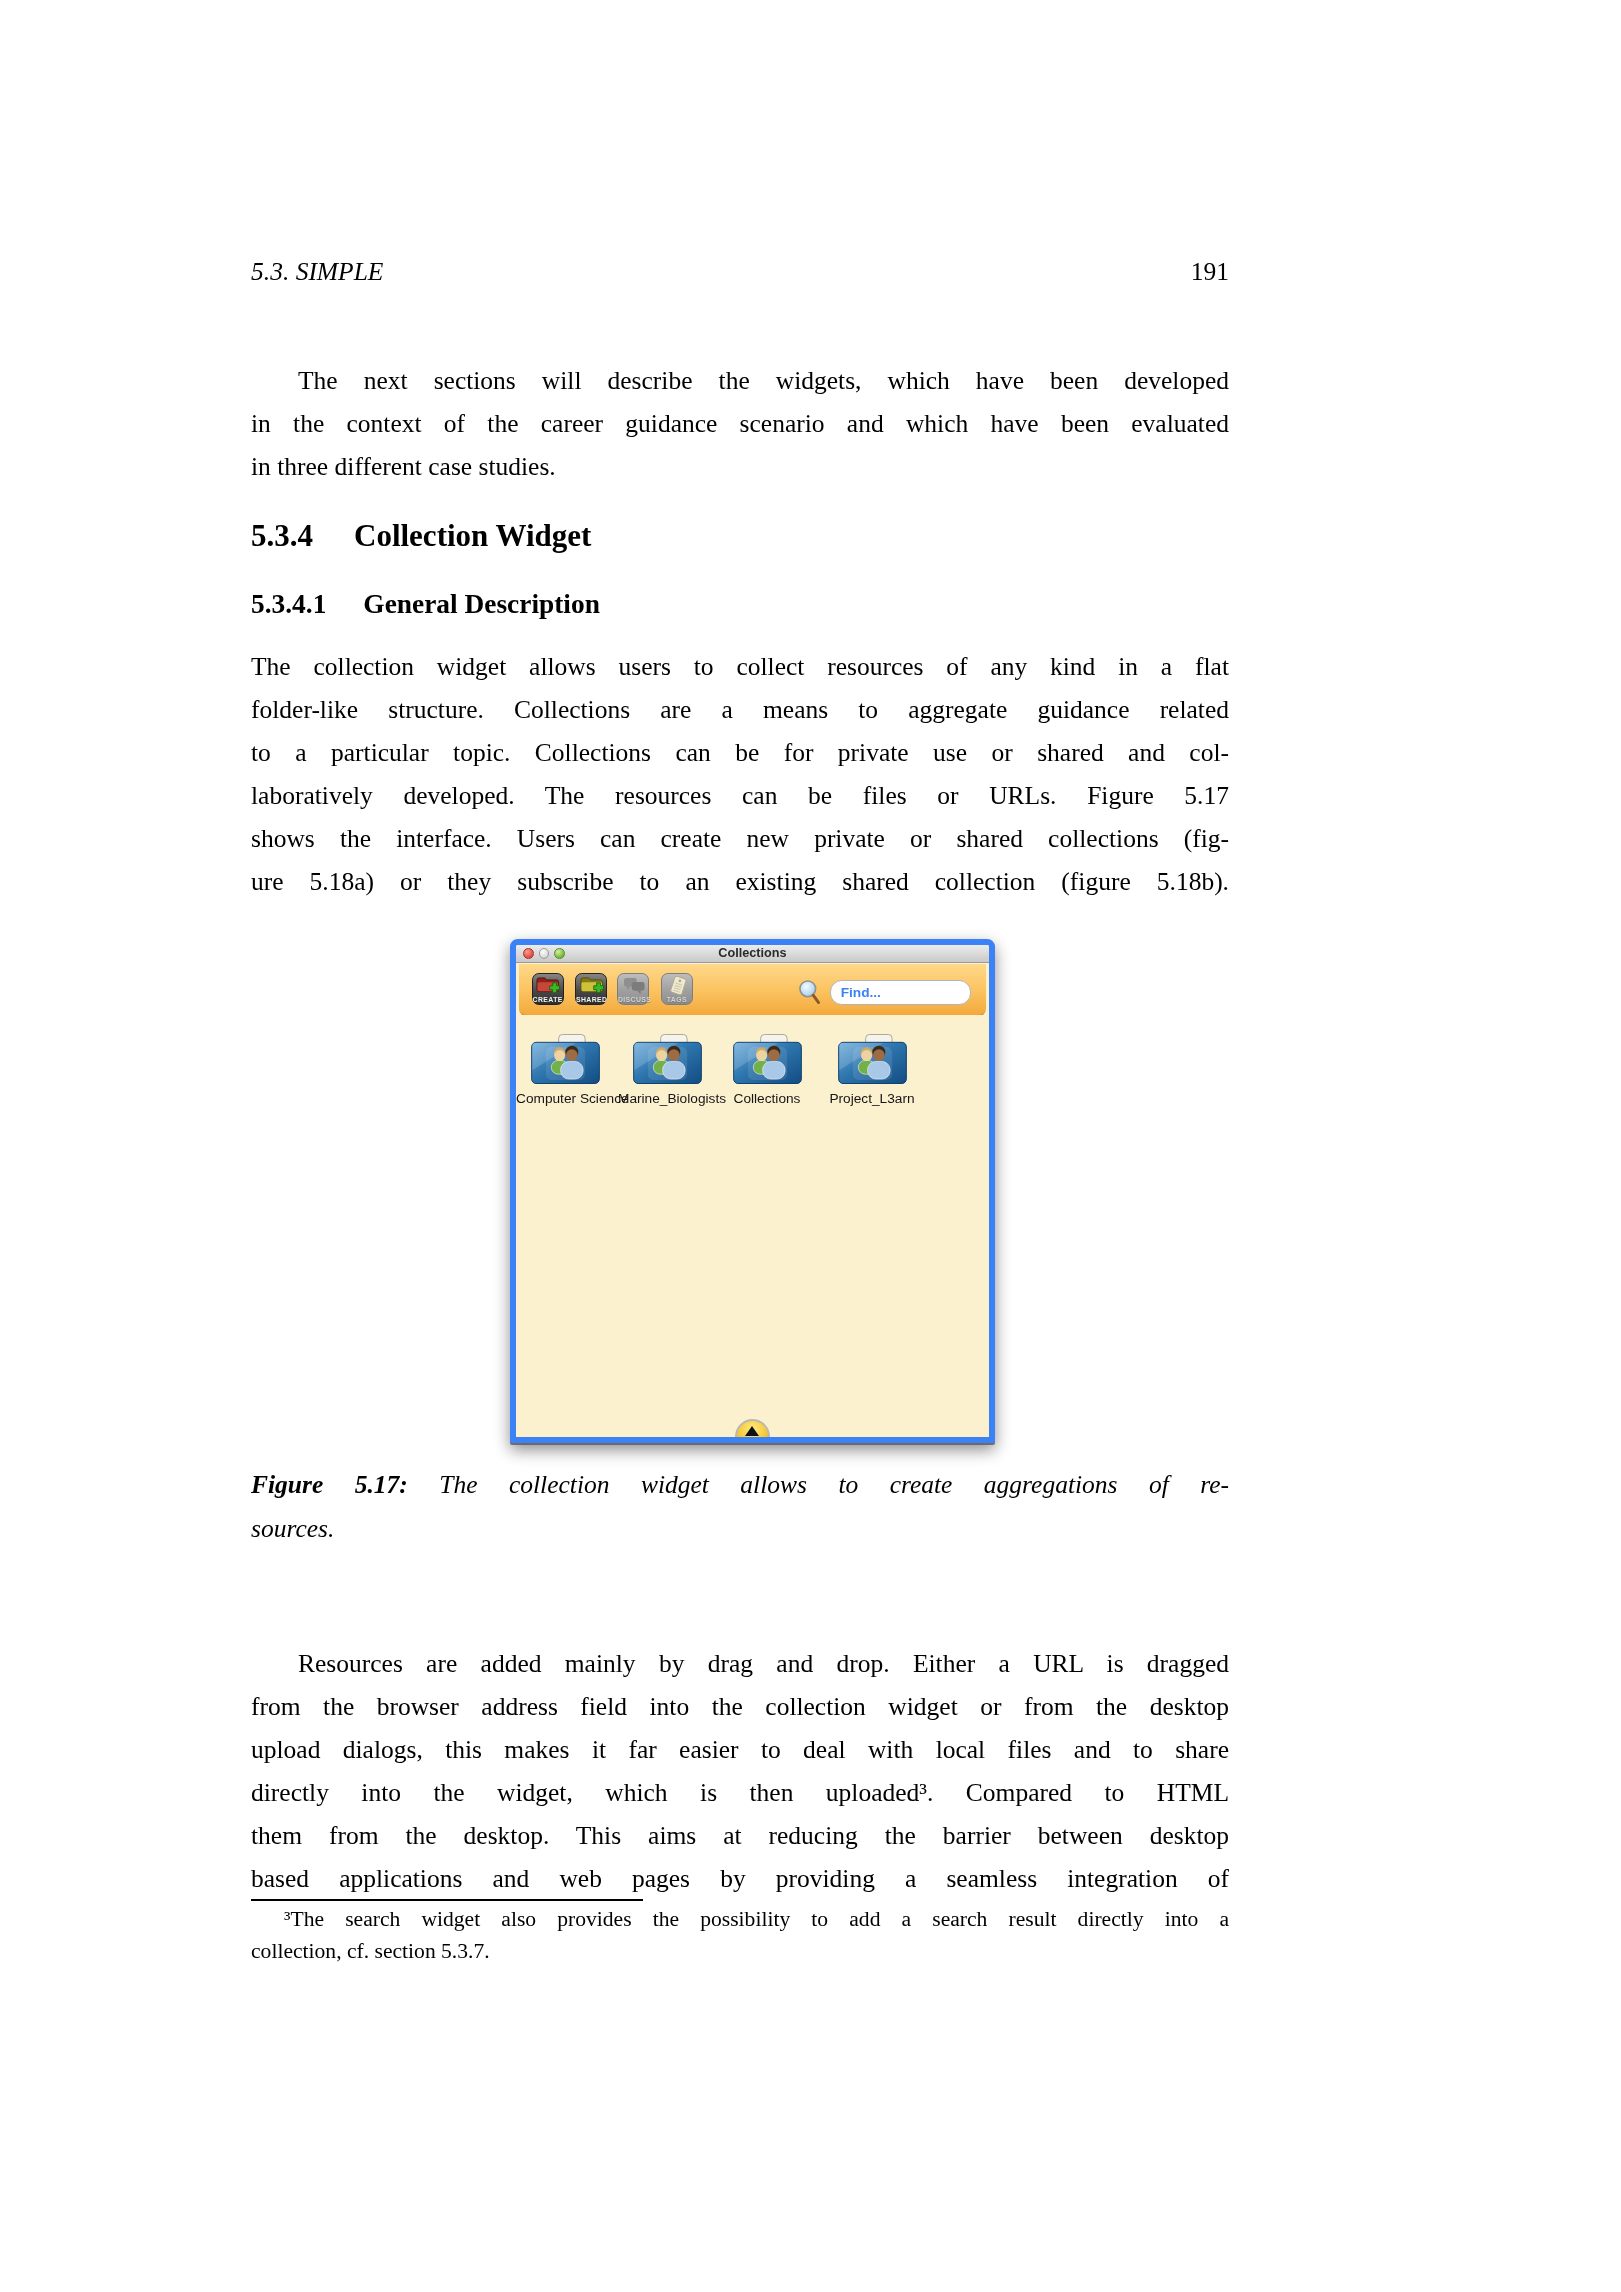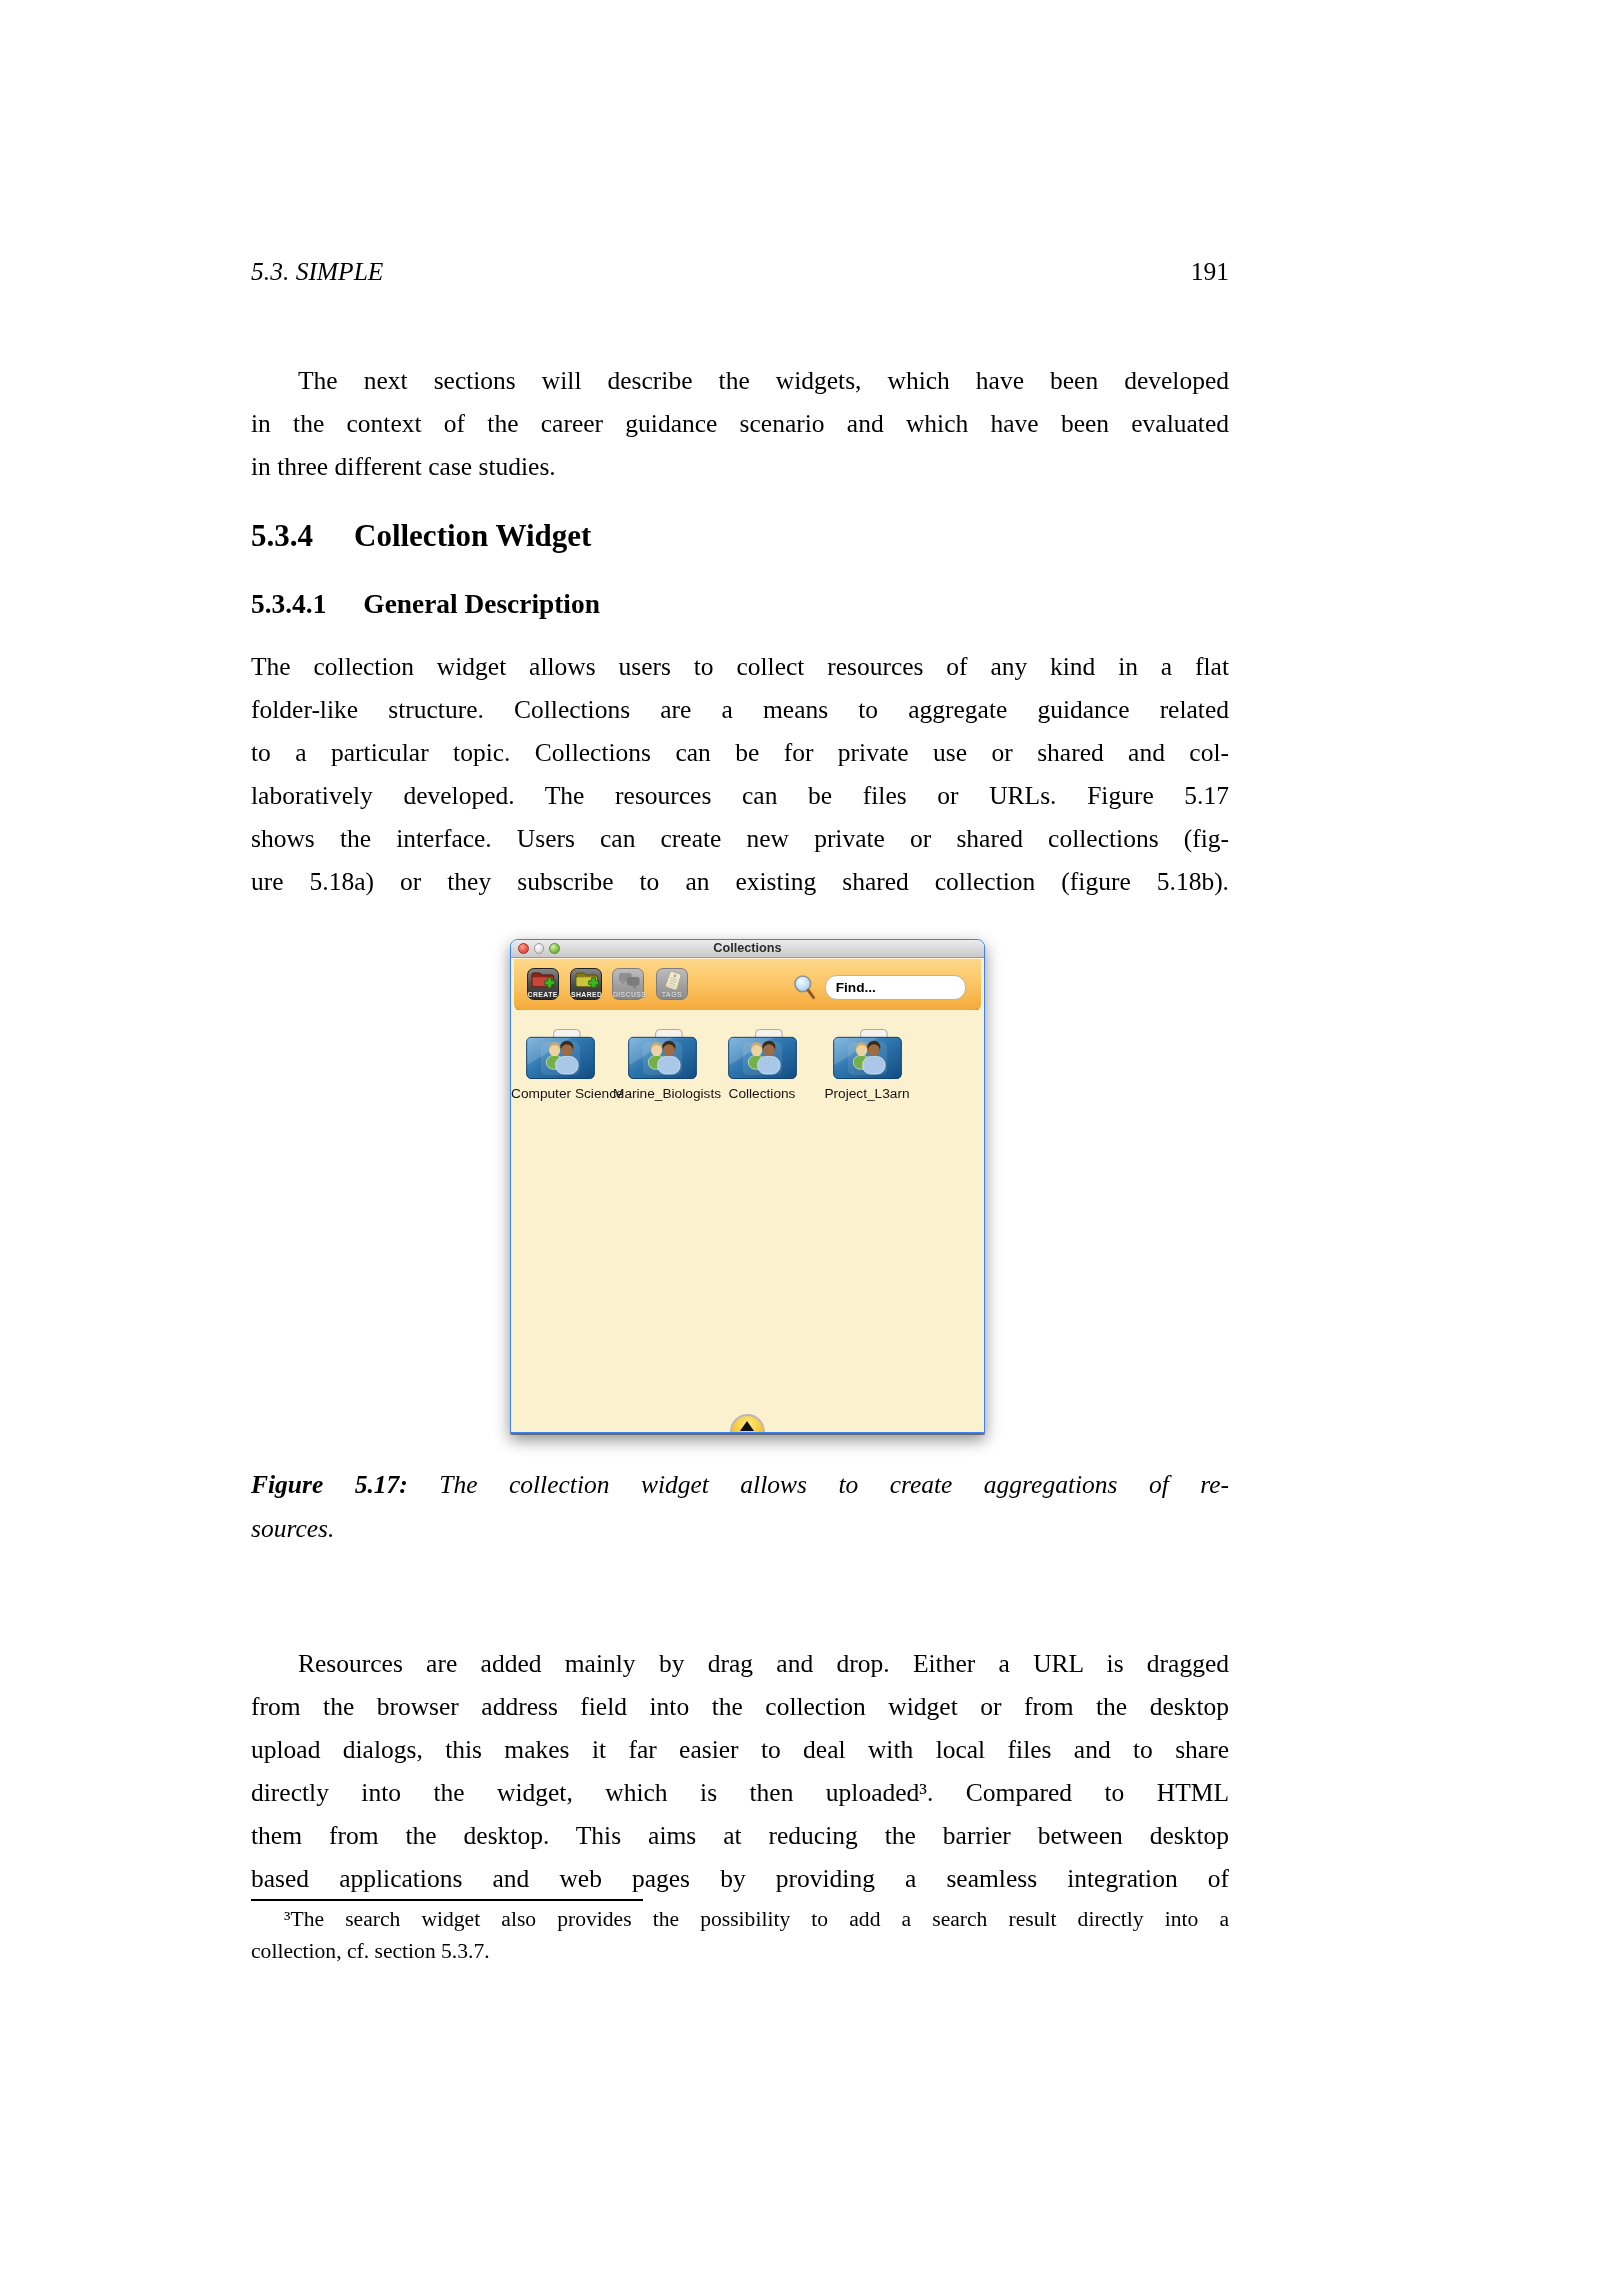--- a/index.html
+++ b/index.html
@@ -35,21 +35,21 @@
   .footnote-rule{position:absolute; left:251px; top:1899px; width:392px; height:2px; background:#000;}
   .footnote{top:1903px; font-size:21.6px; line-height:32px;}
   .footnote .line{height:32px; overflow:hidden; text-align:justify; text-align-last:justify;}
   .footnote .line:last-child{text-align-last:left;}
   .footnote .line:first-child{text-indent:33px;}
 
   
   .win{
     position:absolute; left:510px; top:939px; width:473px; height:492px;
     font-family:"Liberation Sans","DejaVu Sans",sans-serif;
-    border:1px solid #3b82f6; border-radius:7.8px 7.8px 2px 2px;
+    border:6px solid #3b82f6; border-radius:7.8px 7.8px 2px 2px;
     box-shadow:0 2px 0 rgba(90,90,90,.8), 0 6.9px 15.7px rgba(0,0,0,.45);
     overflow:hidden; background:#fcf1cf;
   }
   .titlebar{
     position:absolute; left:0; top:0; right:0; height:16.7px;
     background:linear-gradient(#ececec,#c9c9c9);
     border-bottom:1px solid #9a9a9a;
   }
   .win-title{
     position:absolute; left:0; right:0; top:1px; text-align:center;
@@ -83,21 +83,21 @@
     font-size:6.9px; font-weight:bold; letter-spacing:0.4px; color:#f2f2f2;
   }
   .tool-tile.disabled .tile-label{color:rgba(235,235,235,.75); text-shadow:0 1px 1px rgba(90,90,90,.5);}
   .tile-create{left:12.7px;} .tile-shared{left:56px;} .tile-discuss{left:98px;} .tile-tags{left:142px;}
 
   .find-wrap{position:absolute; right:14.7px; top:16.7px; display:flex; align-items:center;}
   .magnifier{margin-right:7.8px;}
   .find-field{
     width:120px; height:22.5px; border:1px solid #b3b3b3; border-radius:11.8px;
     font-family:"Liberation Sans","DejaVu Sans",sans-serif;
-    font-size:13.7px; font-weight:bold; color:#000000; padding:0 9.8px; background:#fff; outline:none;
+    font-size:13.7px; font-weight:bold; color:#3b82f6; padding:0 9.8px; background:#fff; outline:none;
   }
 
   .content{position:absolute; left:0; right:0; top:70px; bottom:0; background:#fcf1cf;}
   .folder-item{position:absolute; top:17.6px; width:98px; text-align:center;}
   .folder-item .f-icon{display:inline-block;}
   .folder-label{margin-top:3.9px; font-size:13.7px; color:#151515; white-space:nowrap;}
   .f1{left:0px;} .f2{left:102px;} .f3{left:202px;} .f4{left:307px;}
 
   .scroll-up{
     position:absolute; left:50%; bottom:-16.7px; margin-left:-17.6px;

